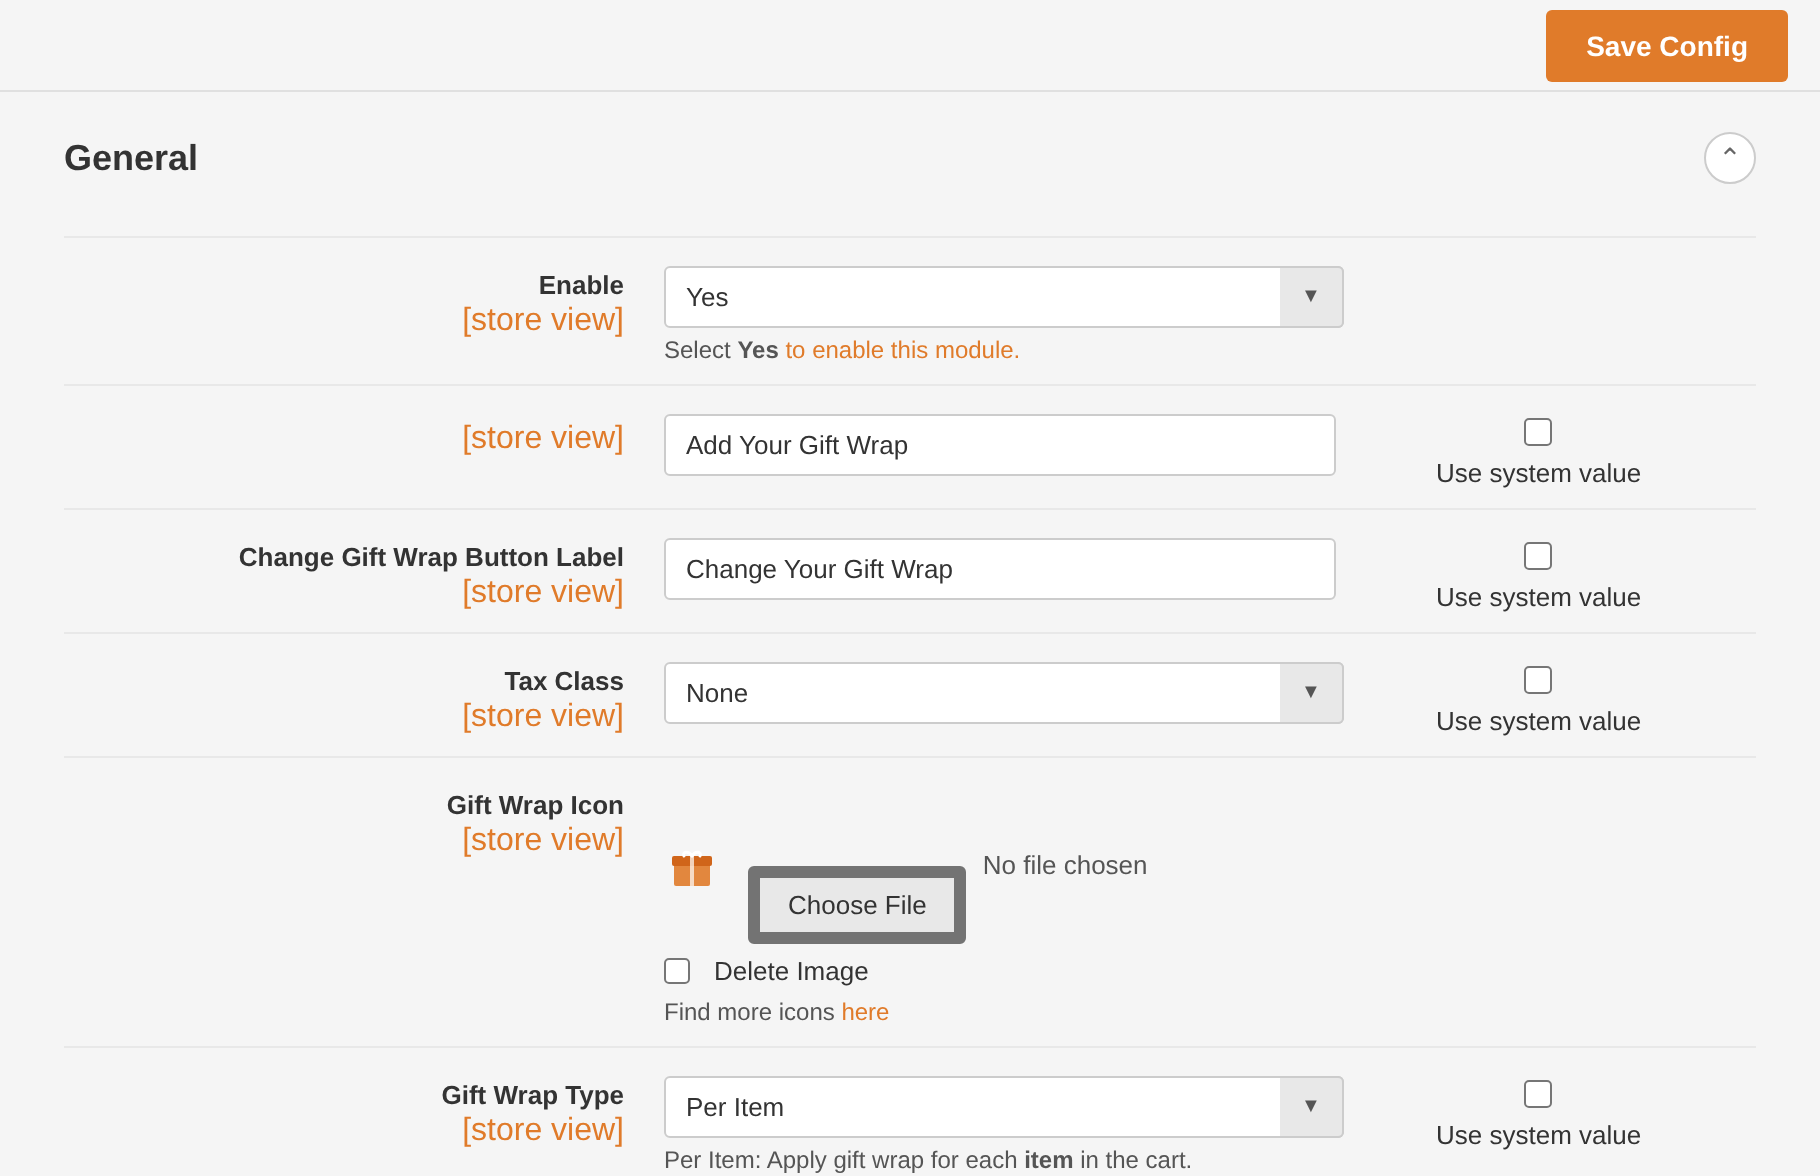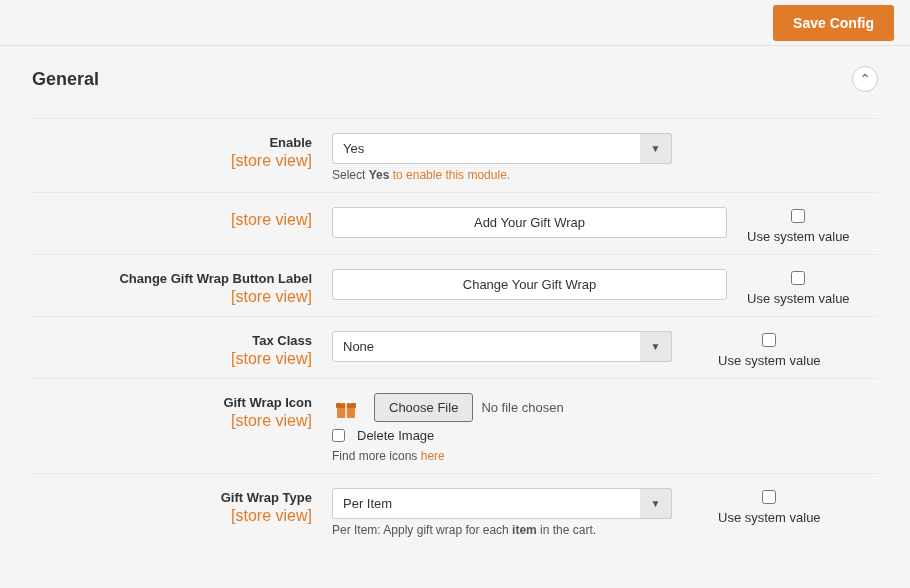--- a/index.html
+++ b/index.html
@@ -155,28 +155,27 @@
       border-radius: 0 3px 3px 0;
       display: flex;
       align-items: center;
       justify-content: center;
       pointer-events: none;
       color: #555;
       font-size: 10px;
     }
 
     .text-input {
-      width: 395px;
+      width: 336px;
       padding: 7px 10px;
       border: 1px solid #ccc;
       border-radius: 3px;
       font-size: 13px;
       color: #333;
       background: #fff;
-      text-align: center;
     }
 
     .help-text {
       font-size: 12px;
       color: #555;
       margin-top: 4px;
     }
 
     .help-text strong {
       font-weight: bold;
@@ -193,25 +192,26 @@
 
     .file-input-wrapper {
       display: flex;
       align-items: center;
       gap: 8px;
     }
 
     .choose-file-btn {
       padding: 6px 14px;
       background: #e8e8e8;
-      border: 1px solid #737373;
+      border: 6px solid #737373;
       border-radius: 3px;
       font-size: 13px;
       cursor: pointer;
       color: #333;
+      margin-top: 40px;
     }
 
     .no-file-text {
       font-size: 13px;
       color: #555;
     }
 
     .delete-image-row {
       display: flex;
       align-items: center;

